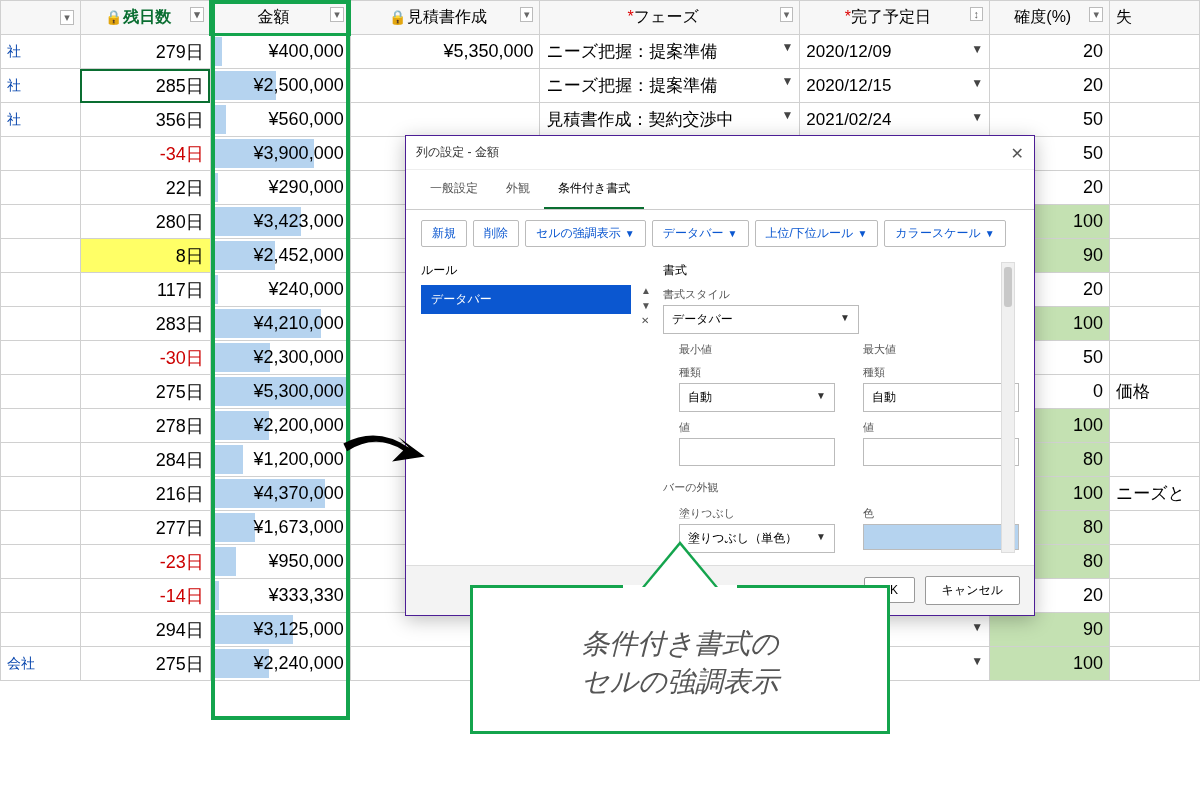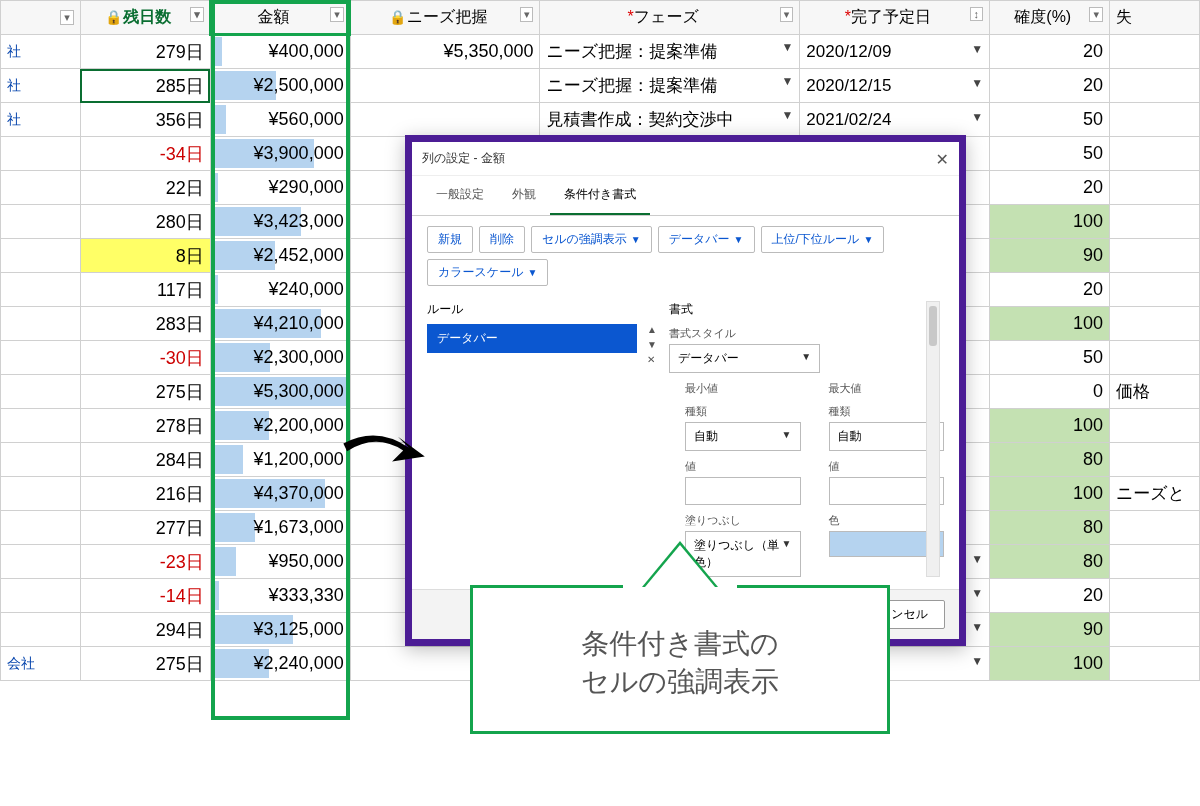--- a/index.html
+++ b/index.html
@@ -17,21 +17,21 @@
 .grid td.yellow { background: #ffff66; padding-left: 48px; }
 .grid td.amount { position: relative; font-size: 18px; }
 .grid td.amount .bar { position: absolute; left: 0; top: 2px; bottom: 2px; background: #b5d3ef; z-index: 0; }
 .grid td.amount .txt { position: relative; z-index: 1; }
 .grid td.phase, .grid td.date { text-align: left; font-size: 17px; }
 .grid td.phase .arrow, .grid td.date .arrow { float: right; color: #444; font-size: 12px; }
 .grid td.prob { font-size: 18px; }
 .grid td.prob.green { background: #c4e1b2; }
 .grid td.sel-cell { outline: 2px solid #0a6e31; outline-offset: -2px; }
 .col-highlight { position: absolute; top: 0; left: 211px; width: 139px; height: 720px; border: 4px solid #14a44d; pointer-events: none; z-index: 5; }
-.dialog { position: absolute; top: 135px; left: 405px; width: 561px; background: #fff; border: 7px solid #4c1d95; box-shadow: 0 4px 18px rgba(0,0,0,.25); z-index: 20; font-size: 13px; }
+.dialog { position: absolute; top: 135px; left: 405px; width: 630px; background: #fff; border: 1px solid #4c1d95; box-shadow: 0 4px 18px rgba(0,0,0,.25); z-index: 20; font-size: 13px; }
 .dialog .titlebar { padding: 8px 10px; font-size: 12px; color: #333; border-bottom: 1px solid #eee; }
 .dialog .titlebar .close { float: right; cursor: pointer; font-size: 16px; color: #555; }
 .dialog .tabs { display: flex; border-bottom: 1px solid #ccc; padding: 0 10px; }
 .dialog .tab { padding: 10px 14px; font-size: 12px; color: #555; cursor: pointer; }
 .dialog .tab.active { font-weight: normal; color: #000; border-bottom: 2px solid #0a6e31; }
 .dialog .toolbar { display: flex; gap: 6px; padding: 10px 15px; flex-wrap: wrap; }
 .dialog .tbtn { border: 1px solid #bbb; padding: 4px 10px; font-size: 12px; color: #0b57d0; background: #fff; cursor: pointer; border-radius: 2px; display: inline-flex; align-items: center; gap: 4px; }
 .dialog .tbtn .dd2 { color: #0b57d0; font-size: 10px; }
 .dialog .body { display: flex; padding: 5px 15px 12px; gap: 32px; }
 .dialog .leftcol { width: 210px; }
@@ -43,40 +43,40 @@
 .dialog .select { width: 100%; border: 1px solid #bbb; padding: 5px 8px; font-size: 12px; background: #fff; position: relative; }
 .dialog .select::after { content: "▼"; position: absolute; right: 8px; top: 6px; font-size: 10px; color: #333; }
 .dialog .input { width: 48%; border: 1px solid #bbb; padding: 5px 8px; font-size: 12px; display: inline-block; height: 28px; }
 .dialog .two { display: flex; gap: 12px; }
 .dialog .two > div { flex: 1; margin-left: 16px; }
 .dialog .color-swatch { width: 100%; height: 26px; background: #b5d3ef; border: 1px solid #bbb; }
 .dialog .footer { text-align: right; padding: 10px 14px; background: #f3f3f3; border-top: 1px solid #ddd; }
 .dialog .footer button { padding: 5px 16px; font-size: 12px; border: 1px solid #999; background: #fff; cursor: pointer; border-radius: 2px; margin-left: 6px; }
 .dialog .scroll { position: absolute; right: 4px; top: 0; bottom: 0; width: 14px; background: #f0f0f0; border: 1px solid #ddd; }
 .dialog .scroll .thumb { position: absolute; top: 4px; left: 2px; right: 2px; height: 40px; background: #c8c8c8; border-radius: 3px; }
-.callout { position: absolute; top: 585px; left: 470px; width: 420px; border: 3px solid #14a44d; border-top: none; background: #fff; text-align: center; padding: 40px 10px 30px; font-size: 28px; color: #555; z-index: 30; }
+.callout { position: absolute; top: 585px; left: 470px; width: 420px; border: 3px solid #14a44d; border-top: none; background: #fff; text-align: center; padding: 40px 10px 30px; font-size: 28px; color: #555; z-index: 30; font-style: italic; }
 .callout::before, .callout::after { content: ""; position: absolute; top: 0; height: 3px; background: #14a44d; }
 .callout::before { left: 0; width: 150px; }
 .callout::after { right: 0; width: 150px; }
 .callout .tail { position: absolute; top: -40px; left: 50%; transform: translateX(-50%); width: 0; height: 0; border-left: 35px solid transparent; border-right: 35px solid transparent; border-bottom: 42px solid #fff; z-index: 2; }
 .callout .tailb { position: absolute; top: -44px; left: 50%; transform: translateX(-50%); width: 0; height: 0; border-left: 38px solid transparent; border-right: 38px solid transparent; border-bottom: 46px solid #14a44d; z-index: 1; }
 .arrow-annot { position: absolute; top: 420px; left: 340px; z-index: 25; font-size: 48px; color: #000; transform: rotate(-5deg); }
 </style>
 </head>
 <body>
 
 <table class="grid">
 <thead>
 <tr>
   <th style="width:80px">
           <span class="dd">▾</span>
         </th>
   <th style="width:130px;color:#0a6e31;font-weight:bold"><span class="lock">🔒</span><span>残日数</span><span class="dd">▾</span></th>
   <th class="sel-col" style="width:140px"><span>金額</span><span class="dd">▾</span></th>
-  <th style="width:190px"><span class="lock">🔒</span><span>ニーズ把握</span><span class="dd">▾</span></th>
+  <th style="width:190px"><span class="lock">🔒</span><span>見積書作成</span><span class="dd">▾</span></th>
   <th style="width:260px"><span class="asterisk">*</span><span>フェーズ</span><span class="dd">▾</span></th>
   <th style="width:190px"><span class="asterisk">*</span><span>完了予定日</span><span class="dd">↕</span></th>
   <th style="width:120px"><span>確度(%)</span><span class="dd">▾</span></th>
   <th style="width:90px;text-align:left"><span>失</span></th>
 </tr>
 </thead>
 <tbody id="grid-body">
       <tr>
         <td class="company">社</td>
         <td class="days   ">279日</td>
@@ -333,20 +333,21 @@
           <input class="input" style="width: 100%;">
         </div>
         <div>
           <div class="field-label">最大値</div>
           <div class="field-label">種類</div>
           <div class="select"><span>自動</span></div>
           <div class="field-label">値</div>
           <input class="input" style="width: 100%;">
         </div>
       </div>
+      <div class="field-label" style="margin-top:14px">バーの外観</div>
       <div class="two">
         <div>
           <div class="field-label">塗りつぶし</div>
           <div class="select"><span>塗りつぶし（単色）</span></div>
         </div>
         <div>
           <div class="field-label">色</div>
           <div class="color-swatch"></div>
         </div>
       </div>

